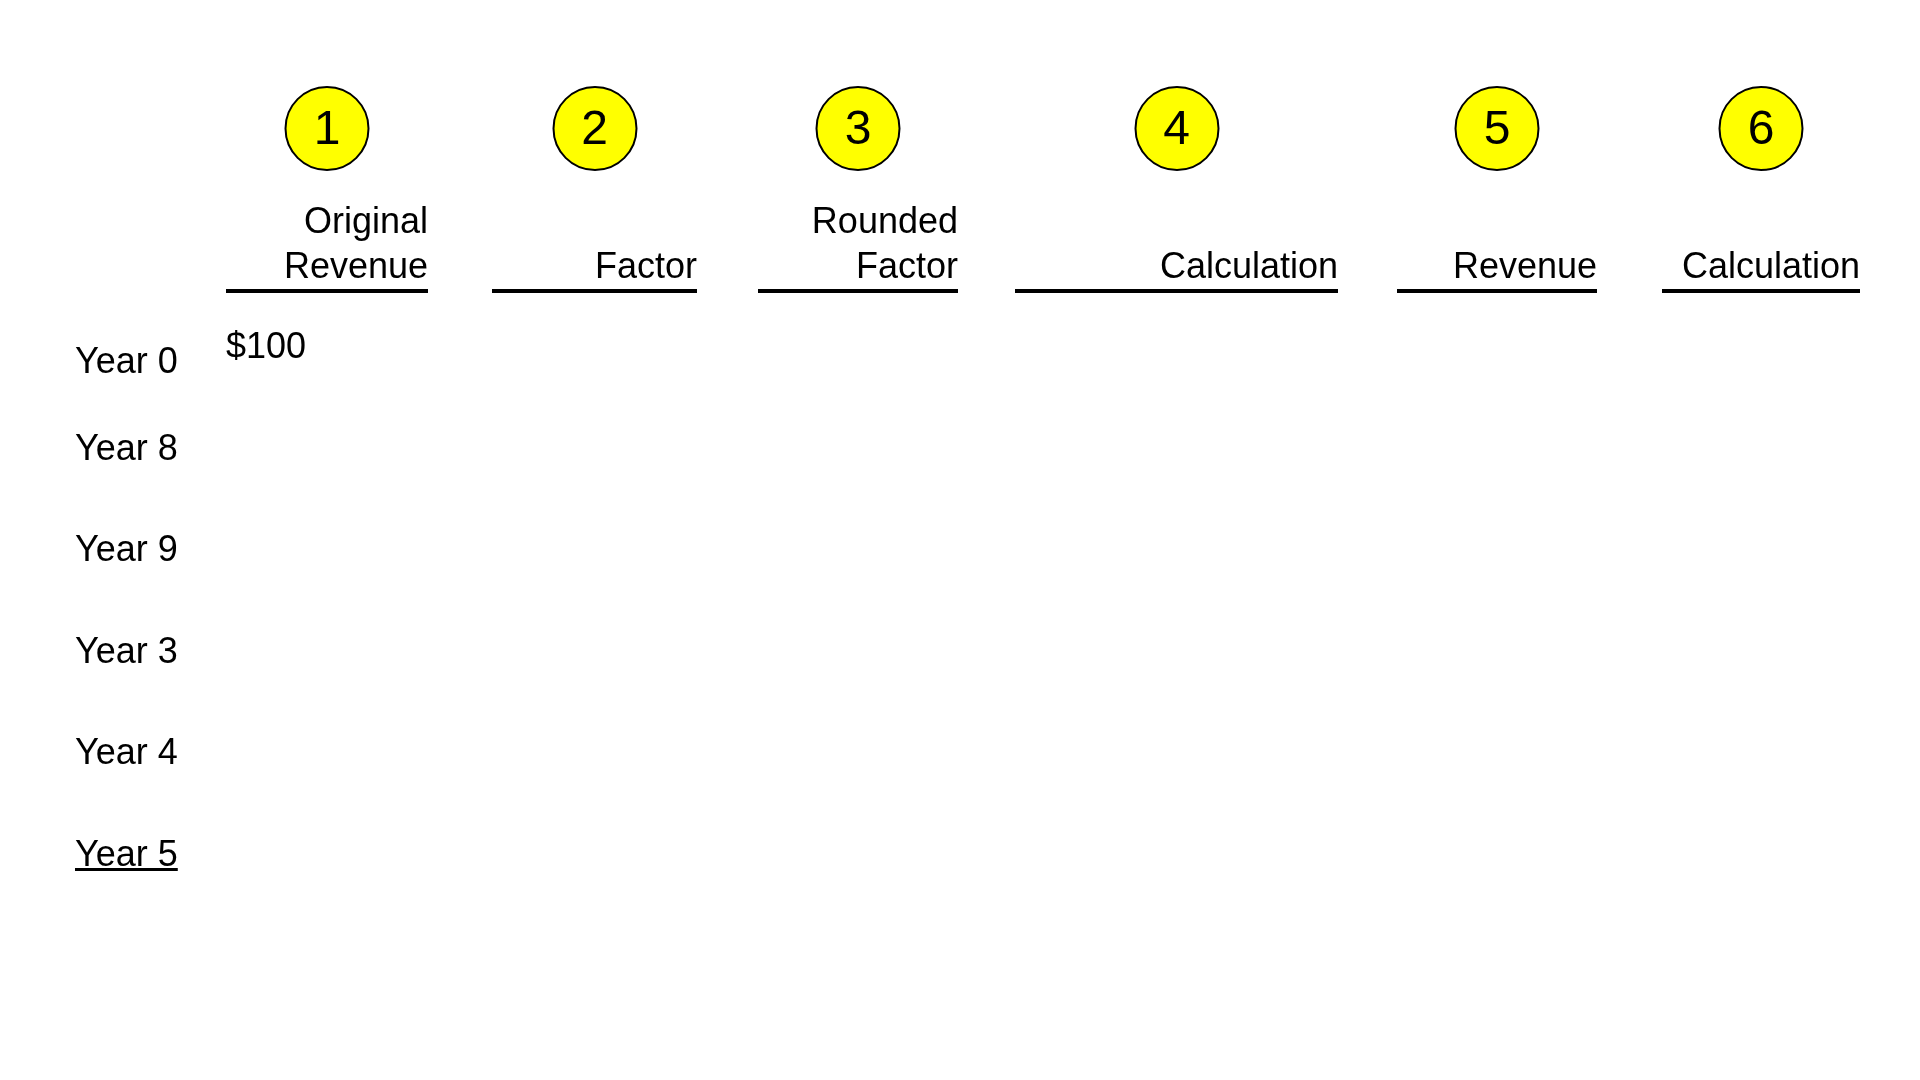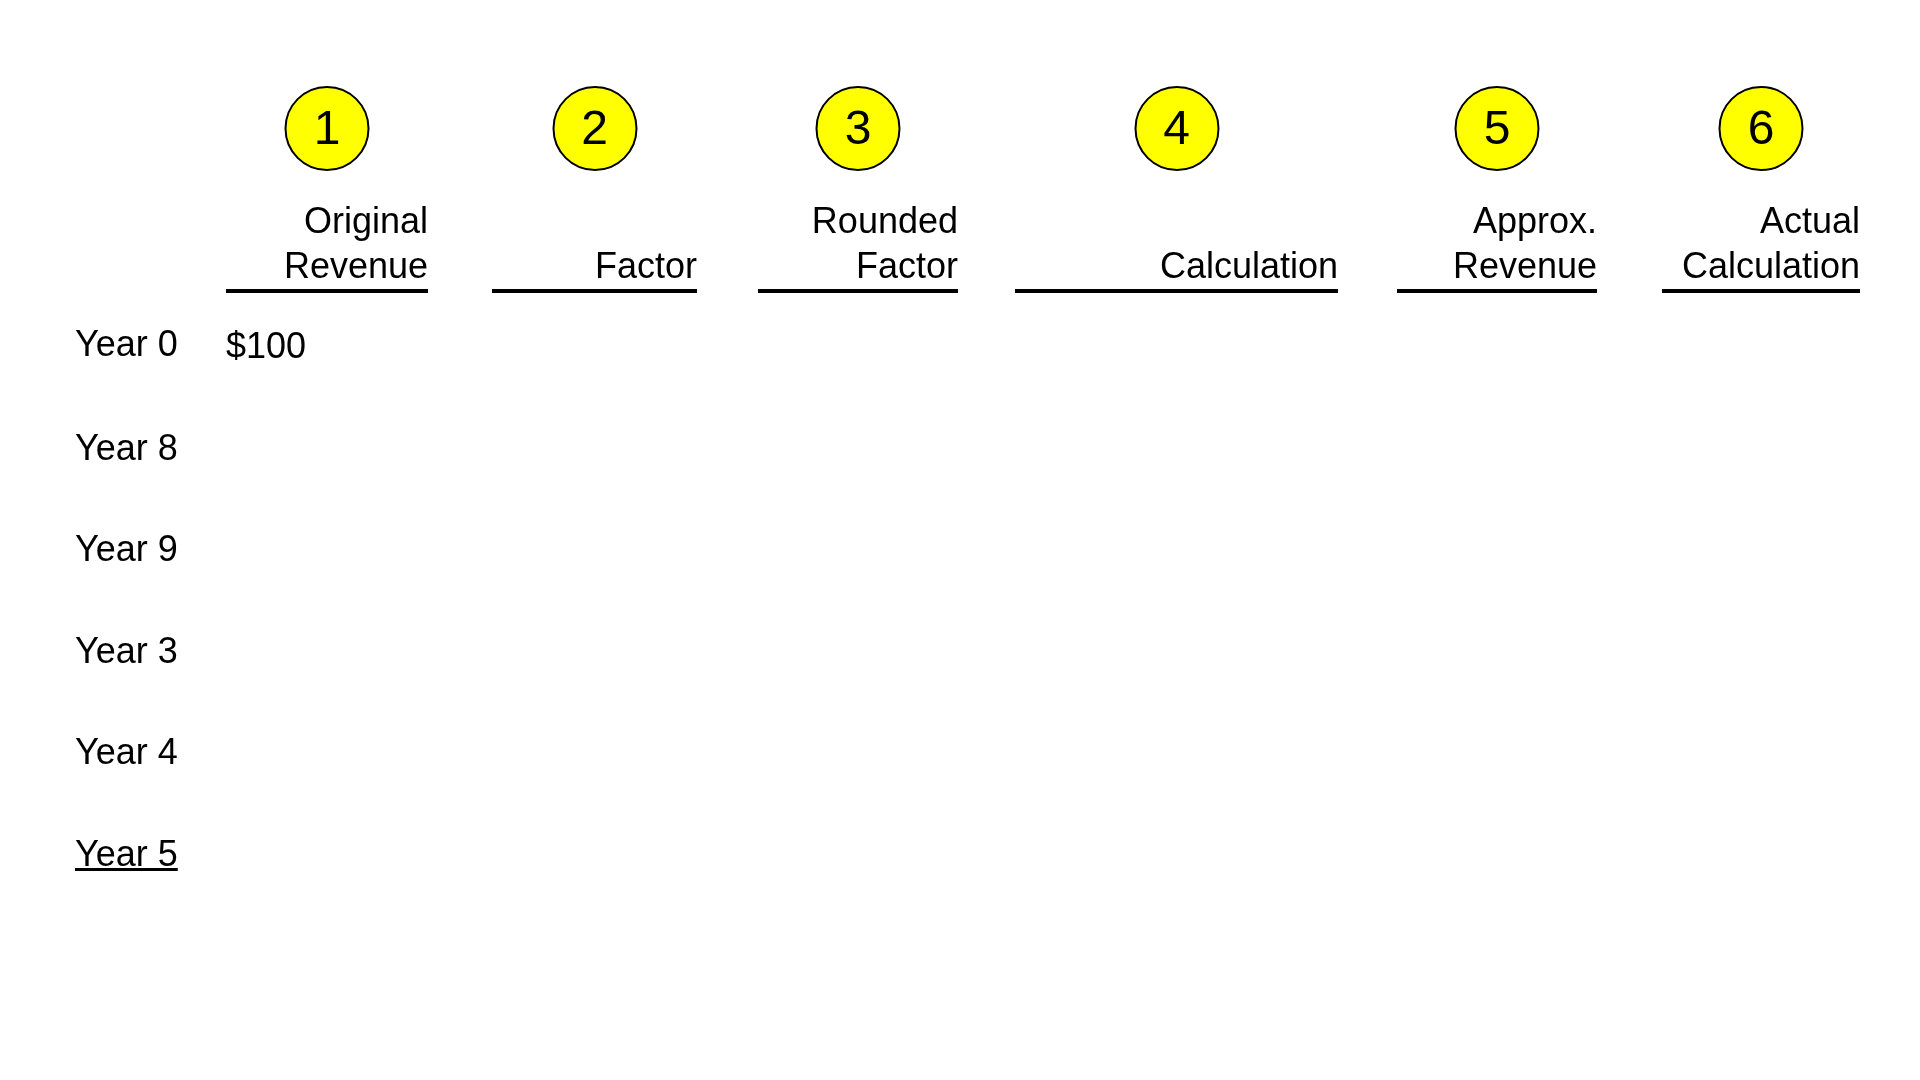--- a/index.html
+++ b/index.html
@@ -129,38 +129,36 @@
       <div></div>
     </div>
     <div class="rule"></div>
   </div>
 
   <div class="col" style="left:1397px;width:200px;">
     <div class="badge">
       <span>5</span>
     </div>
     <div class="hdr">
-      <div>Approx.</div>
       <div>Revenue</div>
     </div>
     <div class="rule"></div>
   </div>
 
   <div class="col" style="left:1662px;width:198px;">
     <div class="badge">
       <span>6</span>
     </div>
     <div class="hdr">
-      <div>Actual</div>
       <div>Calculation</div>
     </div>
     <div class="rule"></div>
   </div>
 
-  <div class="rowlabel" style="top:324px;text-align:center;">Year 0</div>
+  <div class="rowlabel" style="top:341px;text-align:center;">Year 0</div>
   <div class="rowlabel" style="top:428px;">Year 8</div>
   <div class="rowlabel" style="top:529px;">Year 9</div>
   <div class="rowlabel" style="top:631px;">Year 3</div>
   <div class="rowlabel" style="top:732px;">Year 4</div>
   <div class="rowlabel" style="top:834px;text-decoration:underline;">Year 5</div>
 
   <div class="cellval" style="left:226px;width:202px;top:326px;">$100</div>
 
 </div>
 

